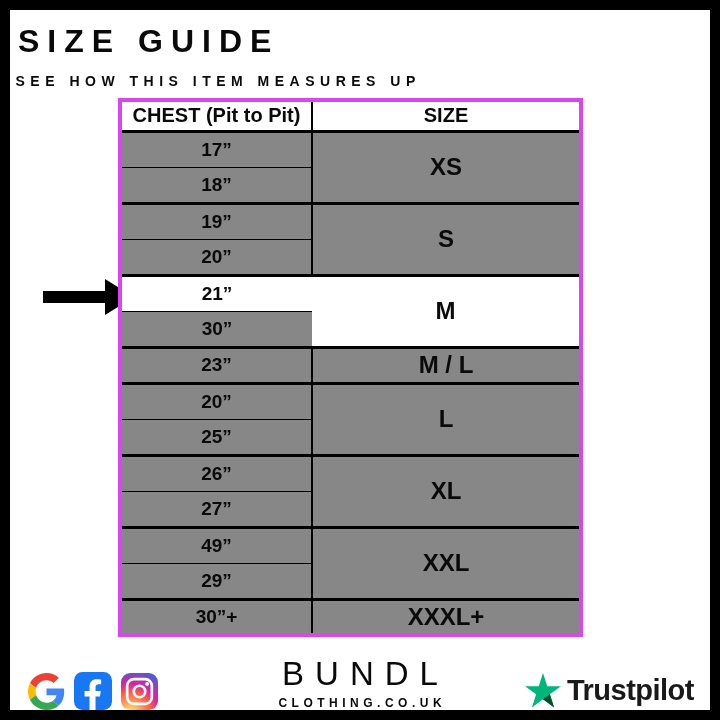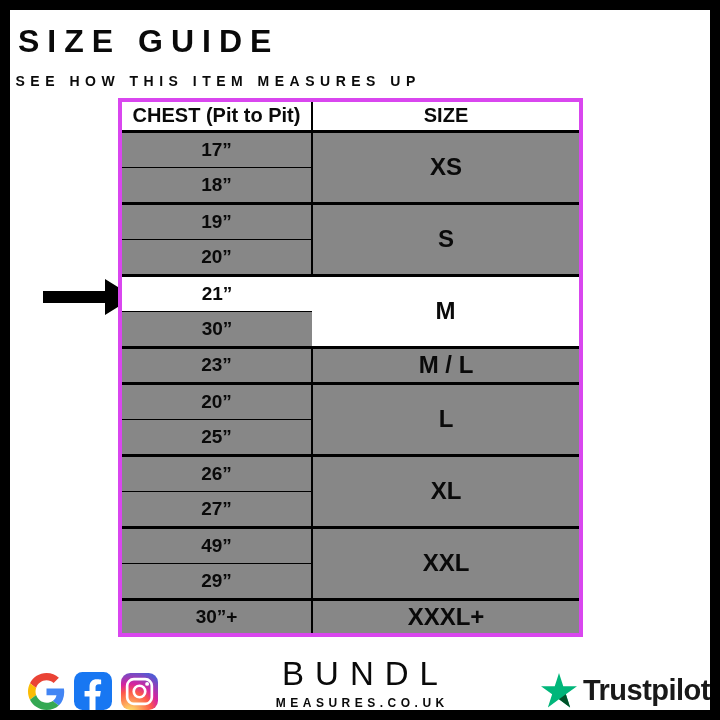--- a/index.html
+++ b/index.html
@@ -44,21 +44,21 @@
   .size-table td.size.hl { border-left:hidden; }
   
   .arrow { position:absolute; left:33px; top:268px; }
   
   .social { position:absolute; left:18px; top:662px; display:flex; align-items:center; gap:9px; }
   .social .icon { display:block; cursor:pointer; }
   .fb-badge { width:38px; height:38px; }
   .brand { position:absolute; left:0; right:0; top:645px; text-align:center; color:#0a0a0a; }
   .brand-name { font-size:33px; font-weight:400; letter-spacing:11px; text-indent:11px; }
   .brand-tagline { margin-top:3px; font-size:12px; font-weight:bold; letter-spacing:4.5px; text-indent:4.5px; }
-  .trustpilot { position:absolute; right:0; top:663px; display:flex; align-items:center; gap:6px; }
+  .trustpilot { position:absolute; right:16px; top:663px; display:flex; align-items:center; gap:6px; }
   .tp-label { font-size:29px; font-weight:bold; color:#191919; letter-spacing:-0.5px; }
 </style>
 </head>
 <body>
 
 <div class="page">
 
   <div class="header">
     <div class="title">SIZE GUIDE</div>
     <div class="subtitle">SEE HOW THIS ITEM MEASURES UP</div>
@@ -156,21 +156,21 @@
       </defs>
       <rect width="36" height="36" rx="9" fill="url(#igg)"></rect>
       <rect x="6" y="6" width="24" height="24" rx="6.5" fill="none" stroke="#fff" stroke-width="2.6"></rect>
       <circle cx="18" cy="18" r="5.6" fill="none" stroke="#fff" stroke-width="2.6"></circle>
       <circle cx="25.4" cy="10.6" r="1.9" fill="#fff"></circle>
     </svg>
   </div>
 
   <div class="brand">
     <div class="brand-name">BUNDL</div>
-    <div class="brand-tagline">MEASURES.CO.UK</div>
+    <div class="brand-tagline">CLOTHING.CO.UK</div>
   </div>
 
   <div class="trustpilot">
     <svg width="36" height="34.5" viewBox="0 0 32 30.5">
       <path fill="#00B67A" d="M32 11.7H19.8L16 0l-3.8 11.7H0l9.9 7.2-3.8 11.6 9.9-7.2 9.9 7.2-3.8-11.6z"></path>
       <polygon fill="#005128" points="16,23.3 25.9,30.5 22.1,18.9"></polygon>
     </svg>
     <span class="tp-label">Trustpilot</span>
   </div>
 

